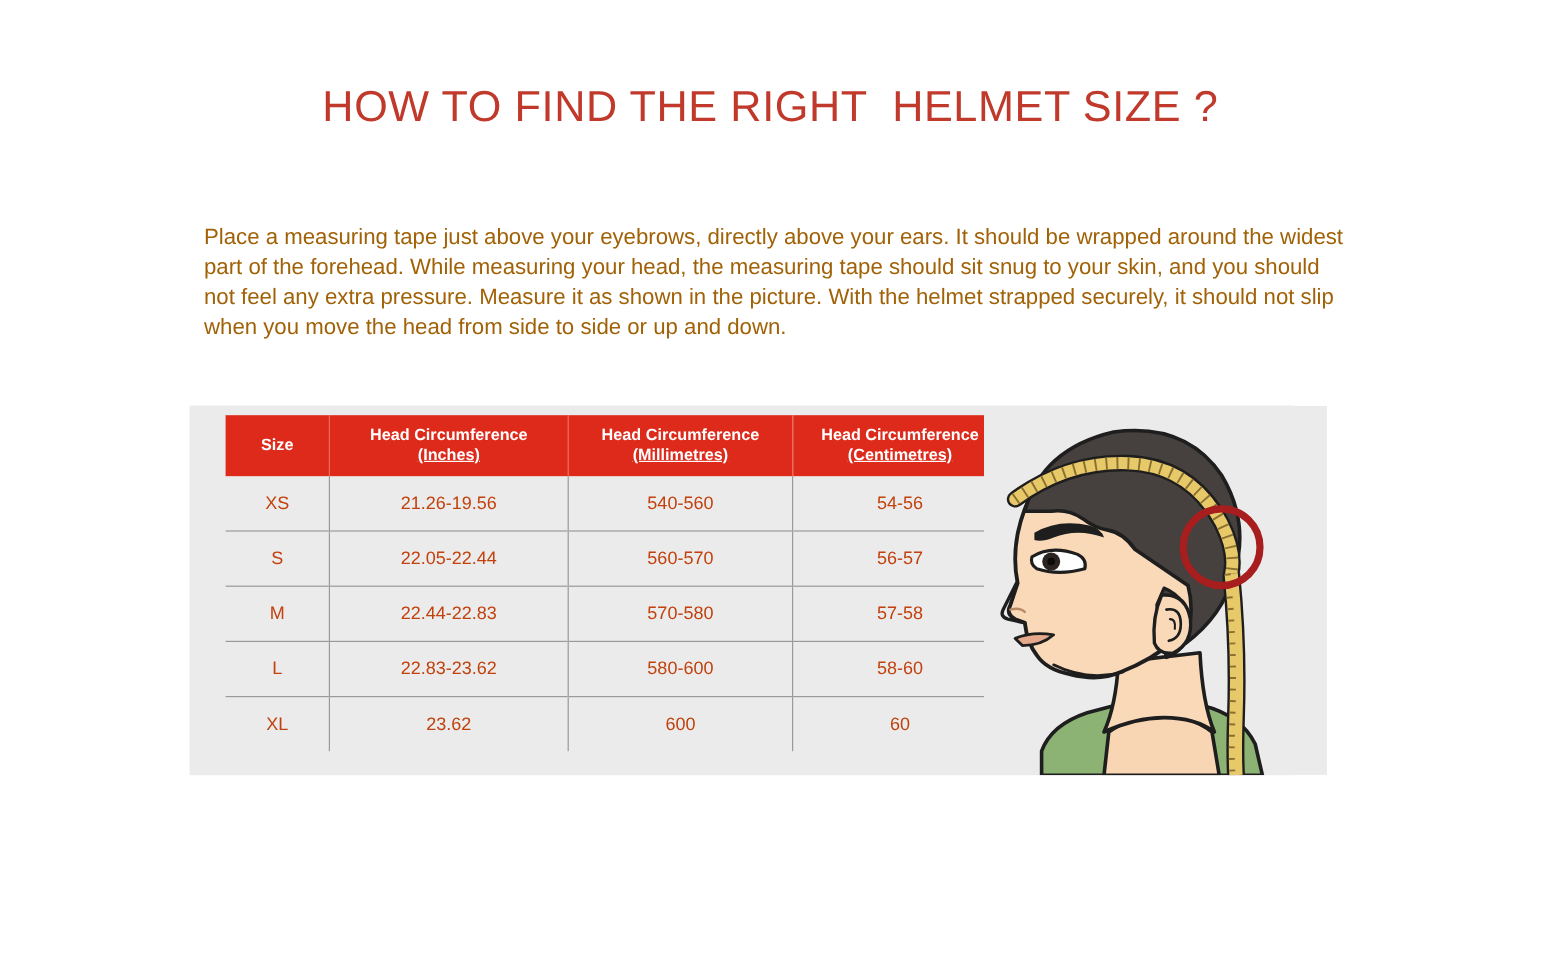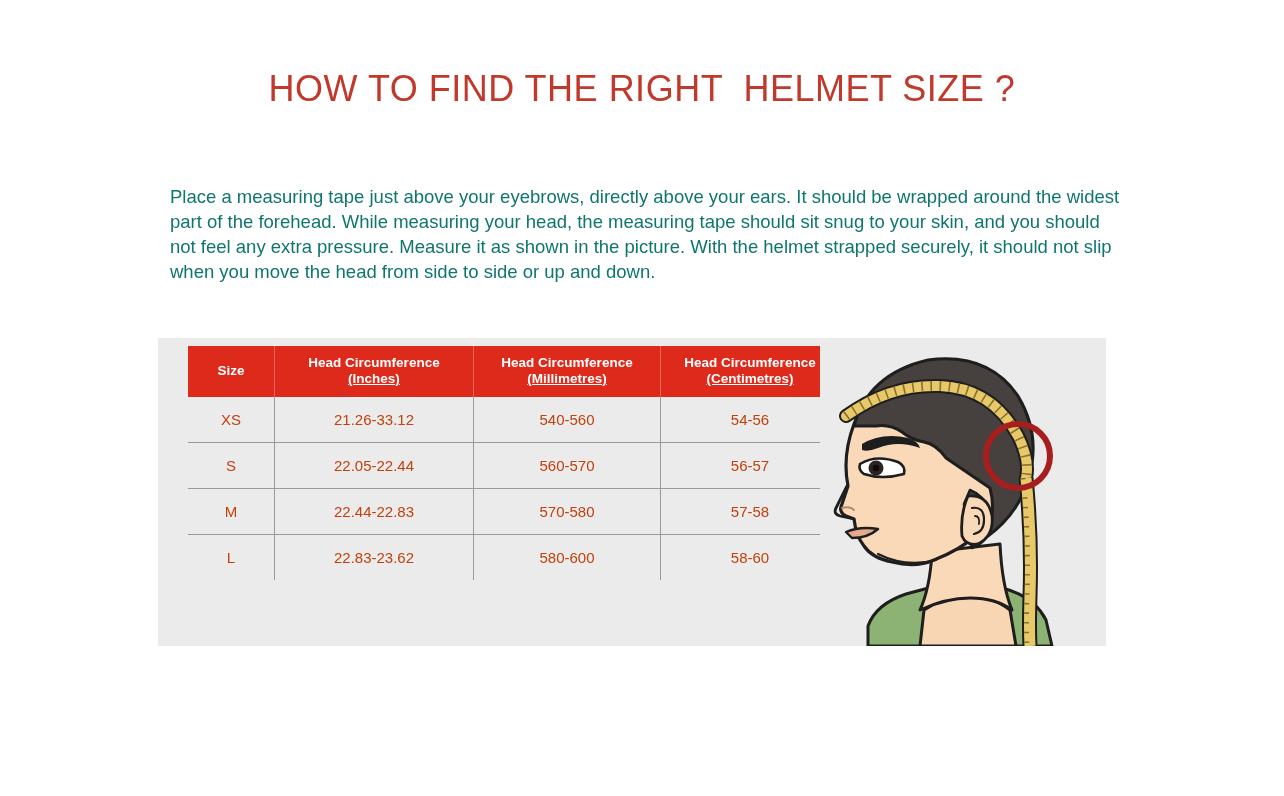--- a/index.html
+++ b/index.html
@@ -30,21 +30,21 @@
   }
 
   
   #intro-paragraph {
     position: absolute;
     left: 170px;
     top: 184px;
     width: 950px;
     font-size: 18.5px;
     line-height: 25px;
-    color: #0f766e;
+    color: #a16207;
     text-align: left;
   }
 
   
   #size-panel {
     position: absolute;
     left: 158px;
     top: 338px;
     width: 920px;
     height: 308px;
@@ -129,41 +129,47 @@
         </th>
         <th class="col-cm">
           <span>Head Circumference</span>
           <span class="hdr-sub">(Centimetres)</span>
         </th>
       </tr>
     </thead>
     <tbody>
       <tr>
         <td>XS</td>
-        <td>21.26-33.12</td>
+        <td>21.26-19.56</td>
         <td>540-560</td>
         <td>54-56</td>
       </tr>
       <tr>
         <td>S</td>
         <td>22.05-22.44</td>
         <td>560-570</td>
         <td>56-57</td>
       </tr>
       <tr>
         <td>M</td>
         <td>22.44-22.83</td>
         <td>570-580</td>
         <td>57-58</td>
       </tr>
       <tr>
         <td>L</td>
         <td>22.83-23.62</td>
         <td>580-600</td>
         <td>58-60</td>
+      </tr>
+      <tr>
+        <td>XL</td>
+        <td>23.62</td>
+        <td>600</td>
+        <td>60</td>
       </tr>
     </tbody>
   </table>
 
   <div id="illustration">
     <svg width="286" height="308" viewBox="0 0 286 308" xmlns="http://www.w3.org/2000/svg">
 
       <rect x="0" y="0" width="286" height="308" fill="#ebebeb"></rect>
 
       <g>

